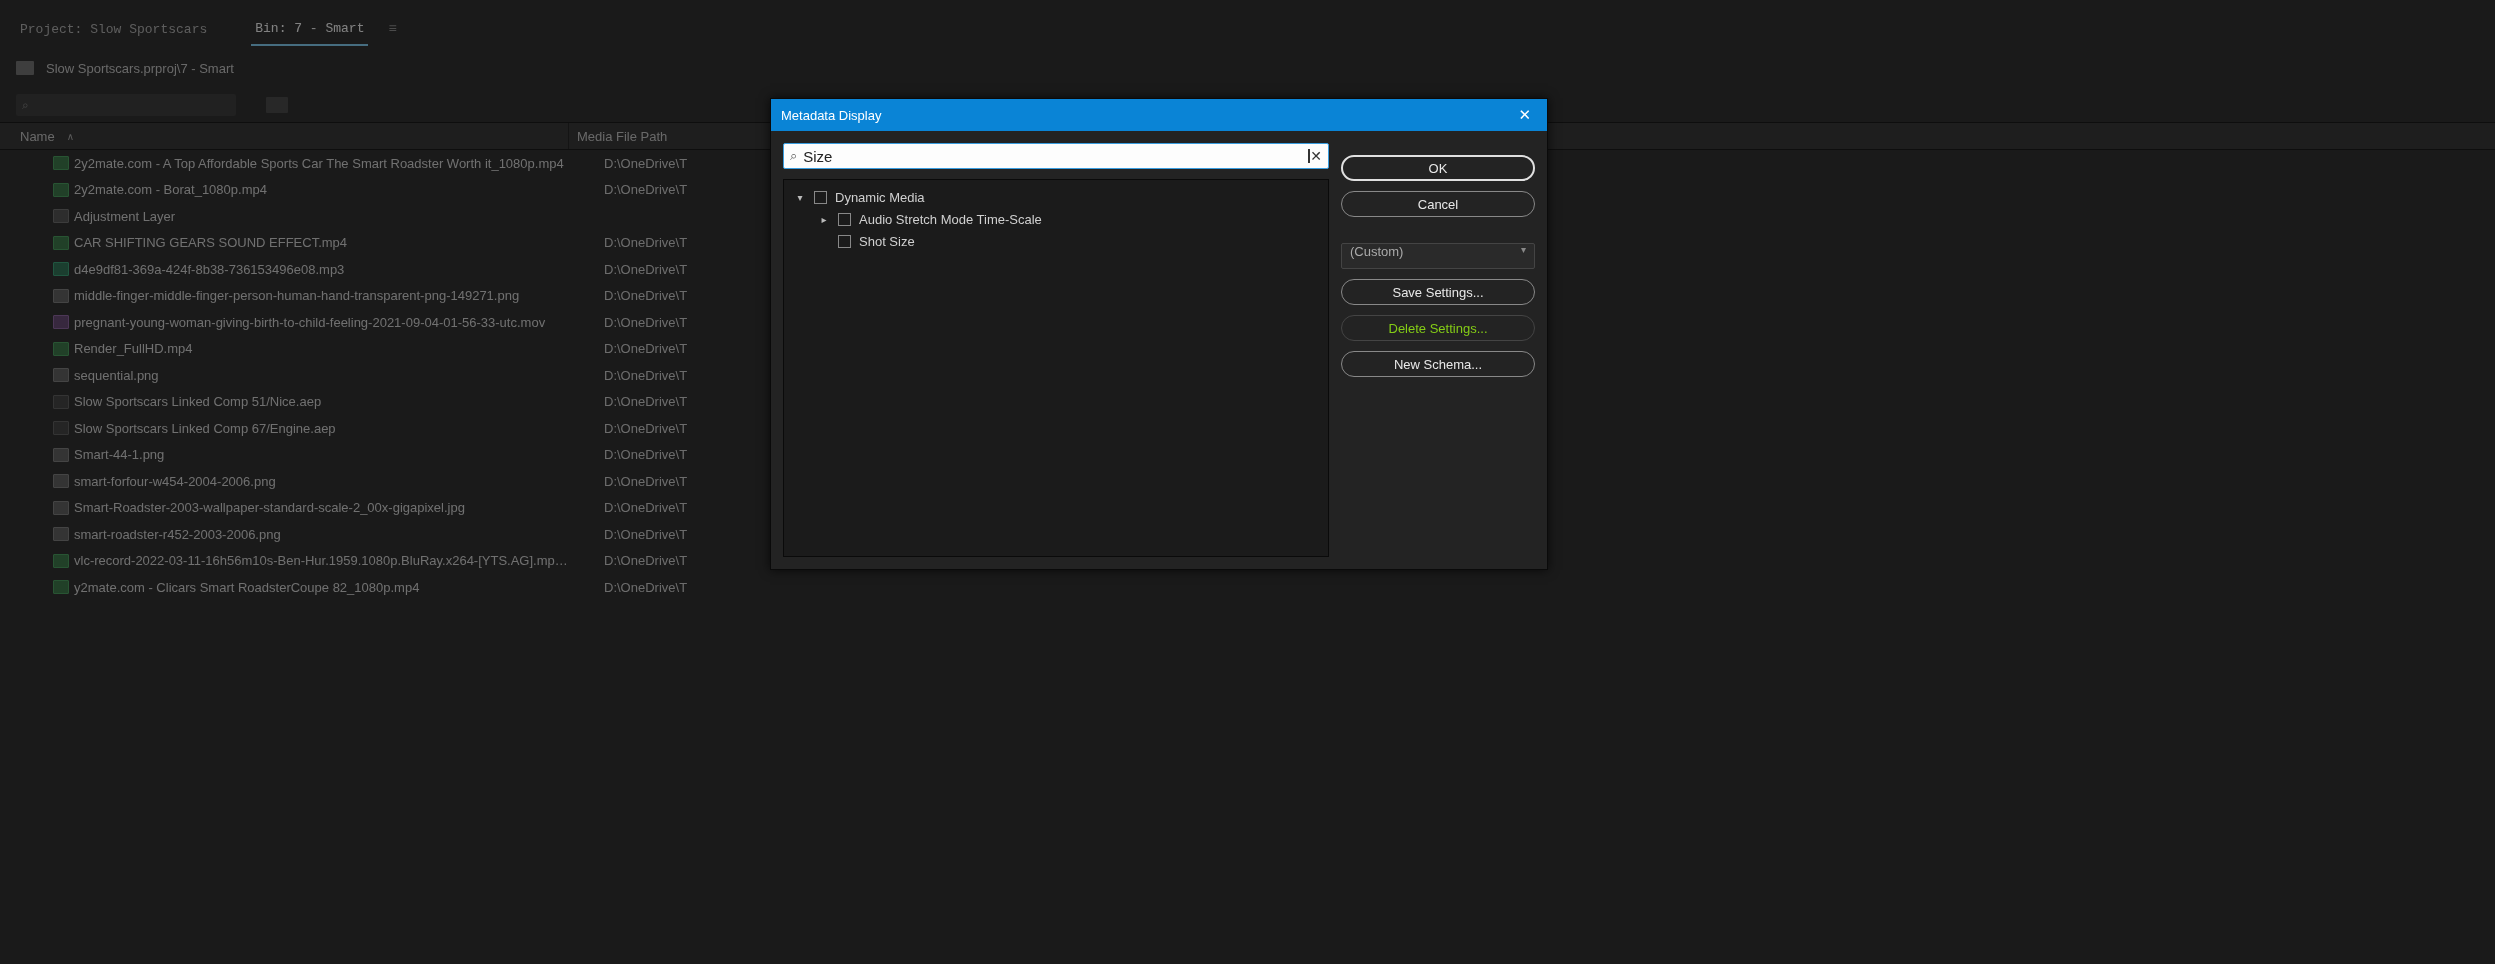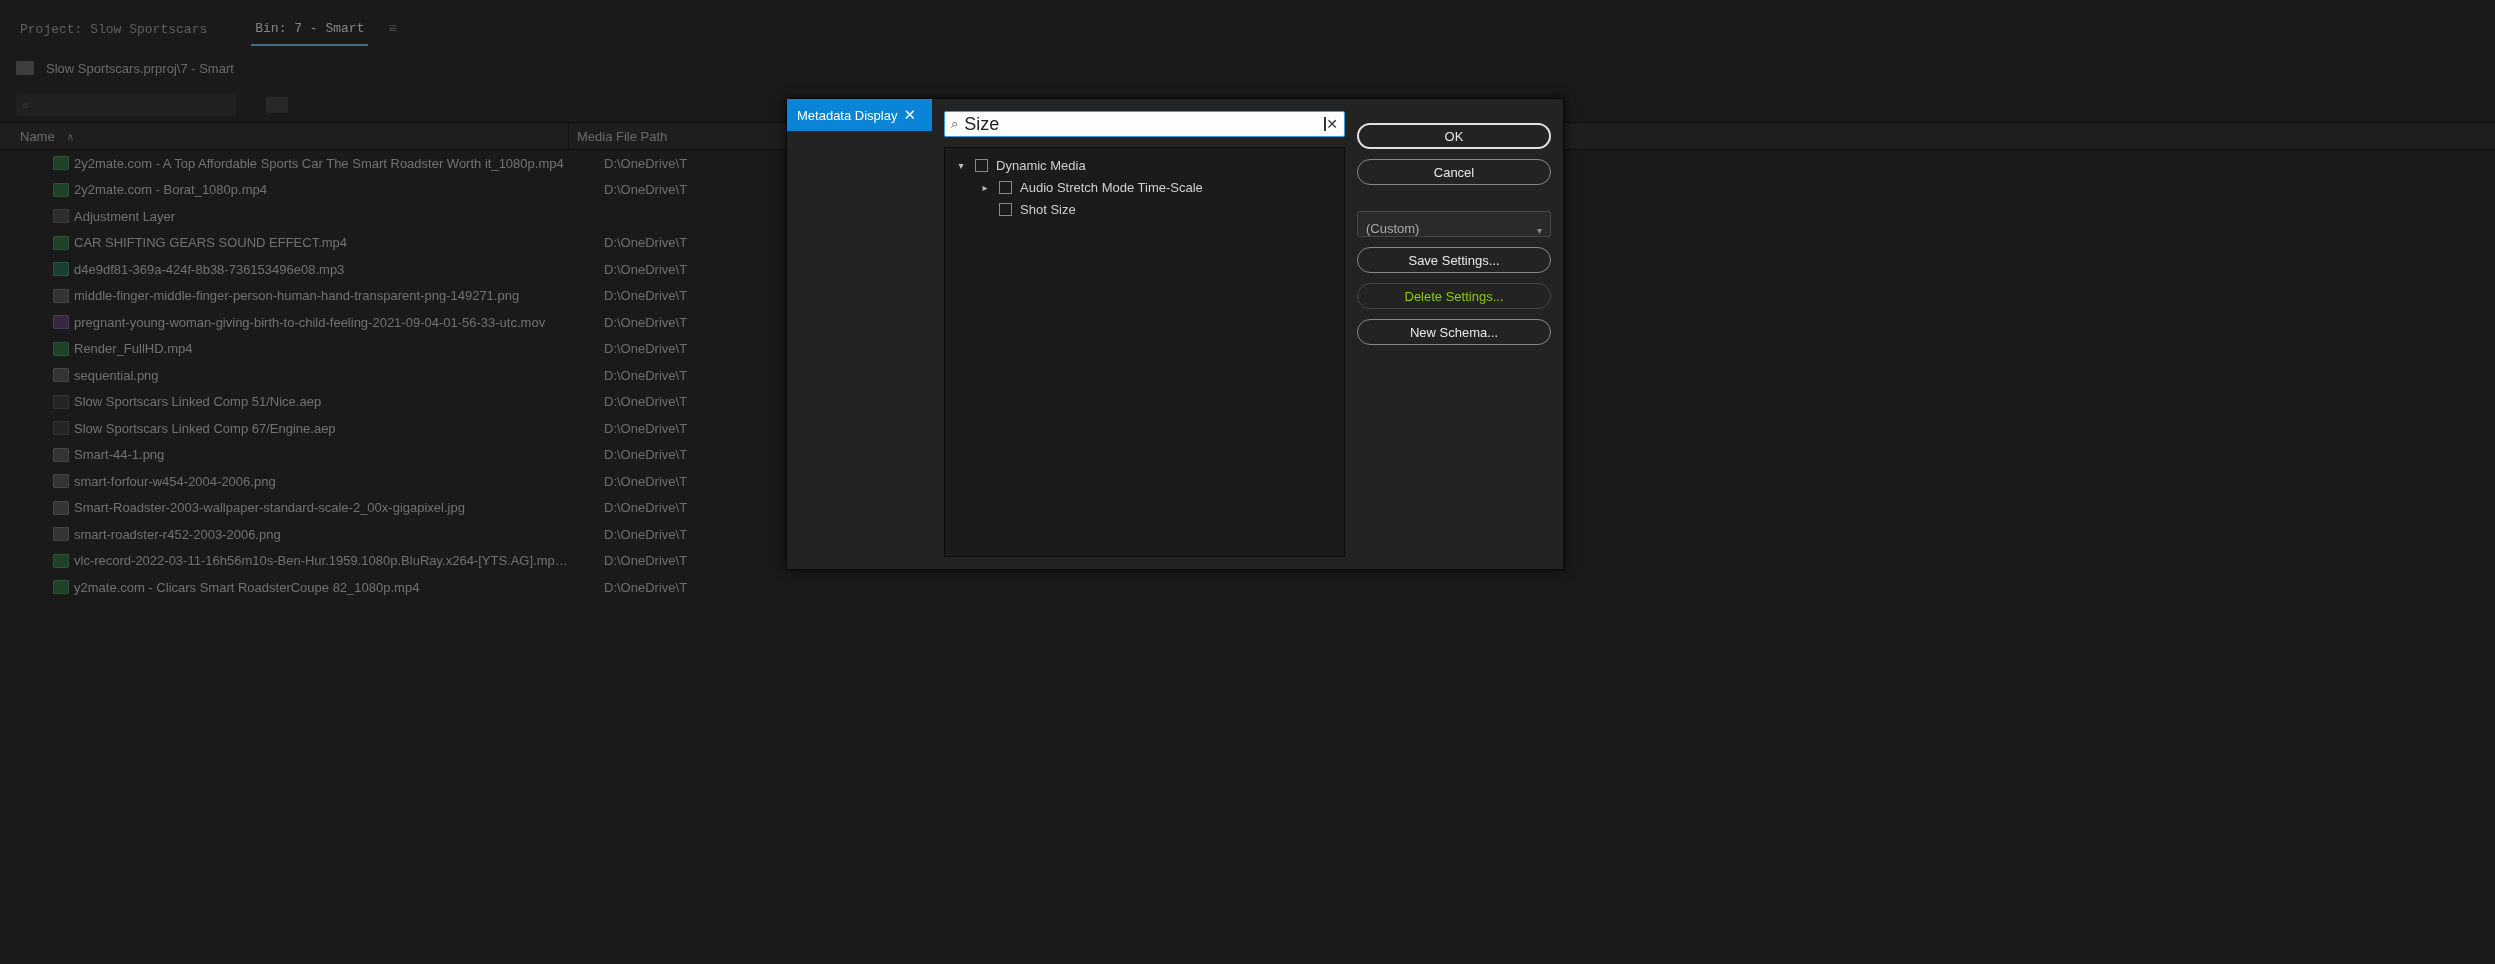--- a/index.html
+++ b/index.html
@@ -94,29 +94,29 @@
 .ftype.video { background: #2a6e3a; border: 1px solid #3a9a52; }
 .ftype.audio { background: #1e6a4a; border: 1px solid #28a070; }
 .ftype.image { background: #555; border: 1px solid #777; }
 .ftype.seq   { background: #5a3a6a; border: 1px solid #8a5aa0; }
 .ftype.adj   { background: #444; border: 1px solid #666; }
 .ftype.ae    { background: #333; border: 1px solid #555; }
 
 
 .dialog {
   position: absolute;
-  left: 786px;
+  left: 770px;
   top: 98px;
   width: 778px;
   height: 472px;
   background: #232323;
   border: 1px solid #0a0a0a;
   box-shadow: 0 0 10px rgba(0,0,0,0.7);
   display: flex;
-  flex-direction: row;
+  flex-direction: column;
 }
 .titlebar {
   background: #0a84d6;
   color: #fff;
   height: 32px;
   display: flex;
   align-items: center;
   padding: 0 10px;
   font-size: 13px;
 }
@@ -139,21 +139,21 @@
   height: 26px;
   padding: 0 6px;
   margin-bottom: 10px;
 }
 .d-search .mag { color: #555; font-size: 13px; margin-right: 6px; }
 .d-search input {
   flex: 1;
   border: none;
   background: transparent;
   color: #222;
-  font-size: 18px;
+  font-size: 15px;
   outline: none;
 }
 .d-search .clear-x { color: #333; cursor: pointer; font-size: 14px; }
 .tree {
   flex: 1;
   background: #1b1b1b;
   border: 1px solid #0a0a0a;
   padding: 6px 4px;
   overflow: auto;
 }
@@ -183,21 +183,21 @@
 .d-btn.primary { border: 2px solid #e0e0e0; font-weight: 500; }
 .d-btn.disabled { color: #84cc16; border-color: #444; cursor: default; }
 .d-select {
   height: 26px;
   background: #2a2a2a;
   border: 1px solid #444;
   color: #aaa;
   border-radius: 2px;
   padding: 0 8px;
   display: flex;
-  align-items: flex-end;
+  align-items: flex-start;
   justify-content: space-between;
 }
 .d-select .chev { font-size: 10px; color: #888; }
 .gap-small { height: 6px; }
 .caret {
   border: 1px solid #333;
   height: 14px;
   margin-left: 1px;
 }
 </style>

